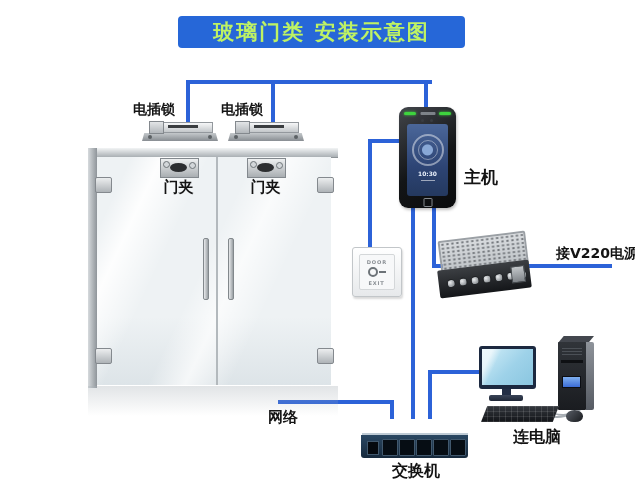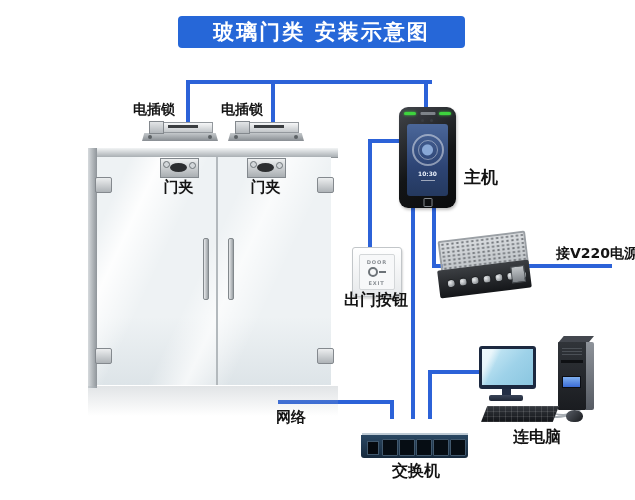--- a/index.html
+++ b/index.html
@@ -2,21 +2,21 @@
 <html style="--banner: #2667d8; --wire: #2c62d8; --text: #141414;"><head>
 <meta charset="utf-8">
 <style>
   html,body{margin:0;padding:0;background:#fff;}
   #stage{position:relative;width:635px;height:500px;background:#ffffff;overflow:hidden;
          font-family:"DejaVu Sans","Liberation Sans",sans-serif;color:#141414;}
   .abs{position:absolute;}
   
   #banner{left:178px;top:16px;width:287px;height:32px;background:var(--banner,#2667d8);
           border-radius:4px;display:flex;align-items:center;justify-content:center;z-index:4;}
-  #banner span{color:#ffffff;font-size:21px;font-weight:bold;letter-spacing:2px;}
+  #banner span{color:#bef264;font-size:21px;font-weight:bold;letter-spacing:2px;}
   
   .wire{position:absolute;background:var(--wire,#2c62d8);z-index:1;}
   
   .lbl{position:absolute;font-weight:bold;color:var(--text,#141414);white-space:nowrap;z-index:4;}
   
   #door-top-frame{left:88px;top:148px;width:250px;height:9px;
       background:linear-gradient(180deg,#f2f4f5,#aab0b4);border-bottom:1px solid #8d9397;z-index:2;}
   #door-left-frame{left:88px;top:148px;width:9px;height:240px;
       background:linear-gradient(90deg,#d6dadd,#8f959a);z-index:2;}
   #door-glass{left:97px;top:157px;width:234px;height:228px;z-index:2;
@@ -207,38 +207,37 @@
   <div class="abs" id="exit-btn">
     <div id="exit-inner">
       <span class="plate-txt">DOOR</span>
       <span id="key-icon">
         <span id="key-ring"></span>
         <span id="key-bar"></span>
       </span>
       <span class="plate-txt">EXIT</span>
     </div>
   </div>
-  <div class="lbl" style="left:344px;top:290px;font-size:16px;">出门按钮</div>
 
   <div class="abs" id="psu">
     <div id="psu-top"></div>
     <div id="psu-front">
       <span class="psu-screw"></span>
       <span class="psu-screw"></span>
       <span class="psu-screw"></span>
       <span class="psu-screw"></span>
       <span class="psu-screw"></span>
       <span class="psu-screw"></span>
       <span class="psu-screw"></span>
     </div>
     <span id="psu-conn"></span>
   </div>
   <div class="lbl" style="left:524px;top:245px;font-size:14px;margin-left:32px;">接V220电源</div>
 
-  <div class="lbl" style="left:268px;top:408px;font-size:15px;margin-left:8px;">网络</div>
+  <div class="lbl" style="left:268px;top:408px;font-size:15px;">网络</div>
 
   <div class="abs" id="switch-edge"></div>
   <div class="abs" id="switch-front">
     <span id="pwr-inlet"></span>
     <span class="port" style="left:21px;"></span>
     <span class="port" style="left:38px;"></span>
     <span class="port" style="left:55px;"></span>
     <span class="port" style="left:72px;"></span>
     <span class="port" style="left:89px;"></span>
   </div>

